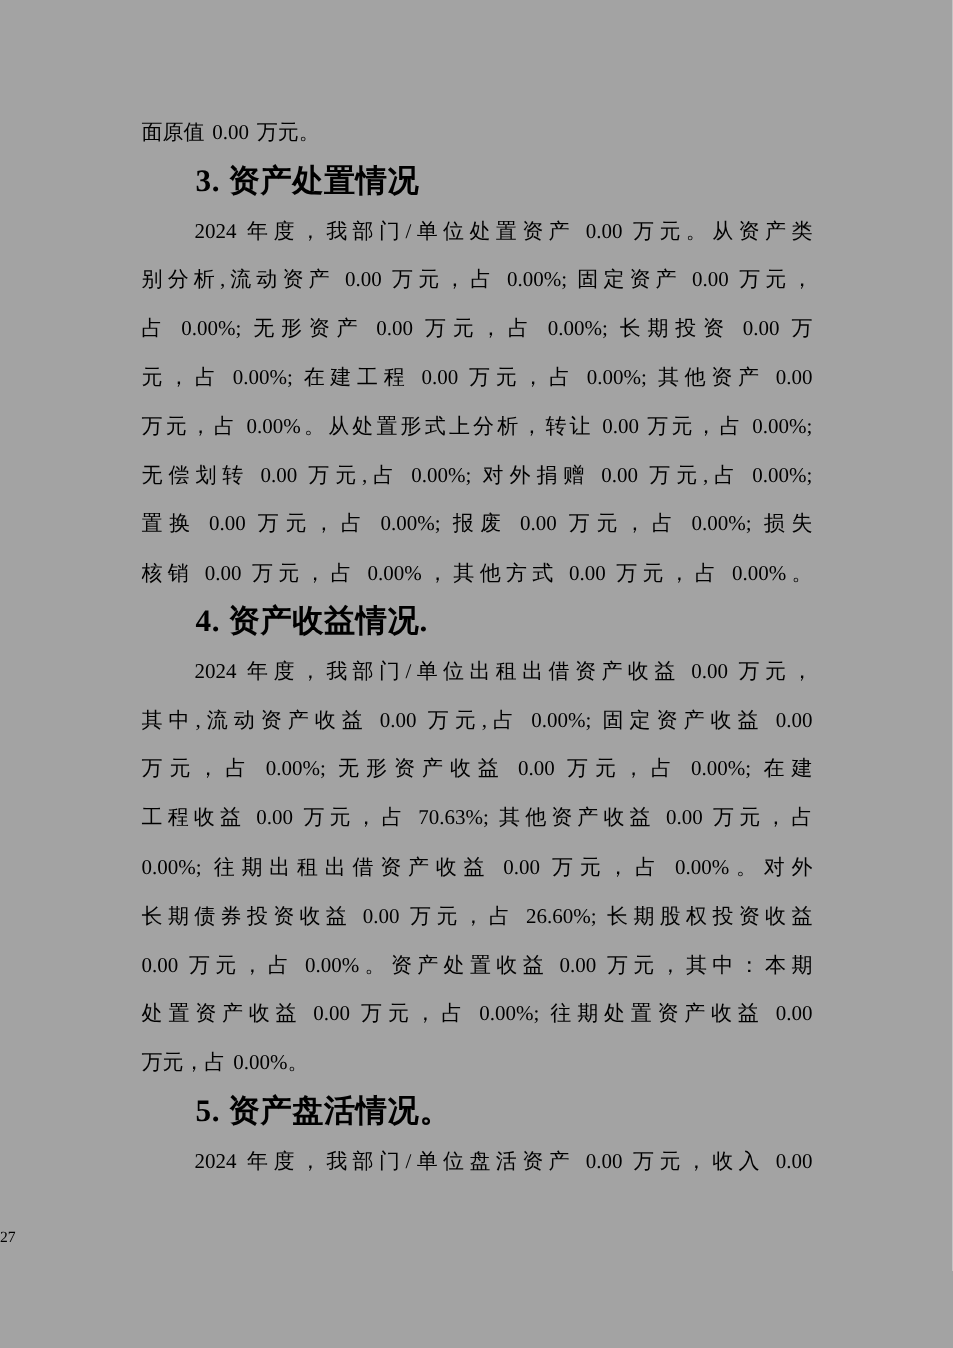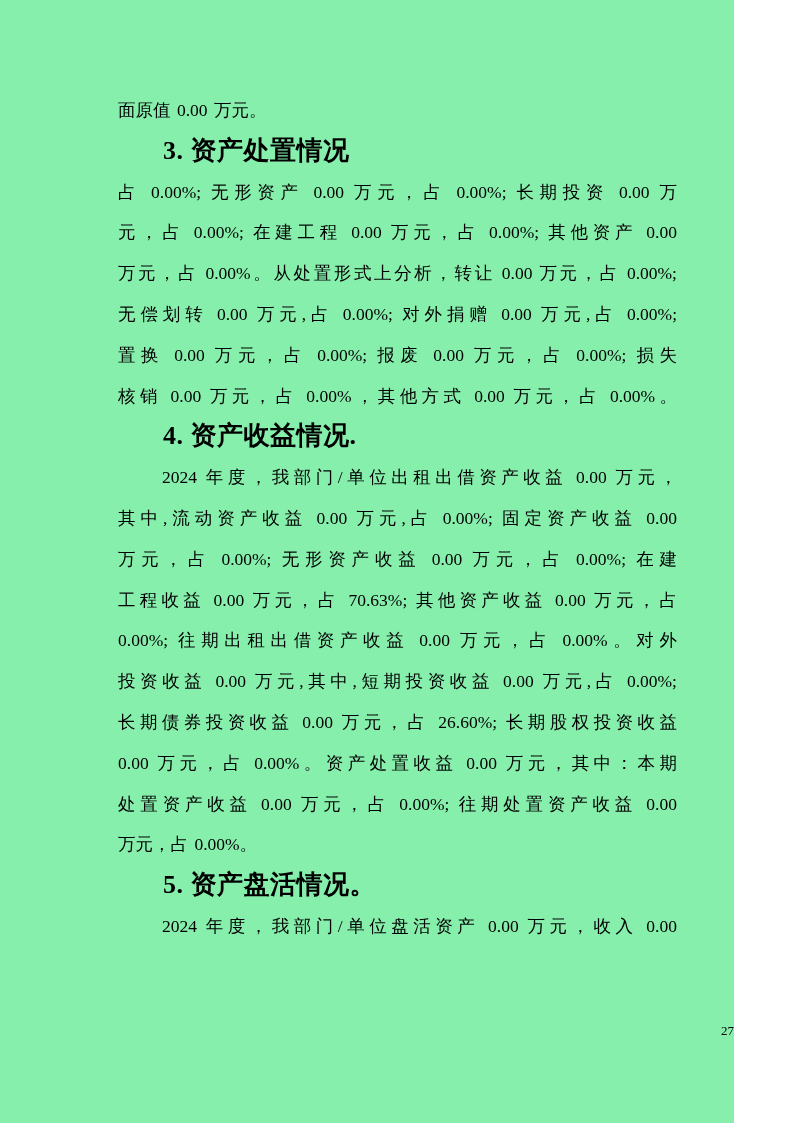--- a/index.html
+++ b/index.html
@@ -2,23 +2,23 @@
 <html><head>
 <meta charset="utf-8">
 <style>
   html, body {
     margin: 0;
     padding: 0;
     background: #ffffff;
   }
   .page {
     position: relative;
-    width: 734px;
+    width: 794px;
     height: 1123px;
-    background: #86efac;
+    background: #a3a3a3;
     overflow: hidden;
     font-family: "Liberation Serif", "DejaVu Serif", serif;
     color: #000000;
   }
   .content {
     position: absolute;
     left: 118px;
     top: 90px;
     width: 559px;
   }
@@ -46,46 +46,47 @@
     text-indent: 45px;
     text-align: center;
     text-align-last: left;
     letter-spacing: 0.5px;
   }
   .page-number {
     position: absolute;
     top: 1022px;
     left: 0;
     width: 100%;
-    text-align: right;
+    text-align: left;
     font-size: 13px;
     line-height: 18px;
     color: #000000;
   }
 </style>
 </head>
 <body>
 
 <div class="page">
   <div class="content" id="doc-body">
       <div class="line end">面原值 0.00 万元。</div>
       <div class="line heading">3. 资产处置情况</div>
+      <div class="line indent">2024 年度，我部门/单位处置资产 0.00 万元。从资产类</div>
+      <div class="line body">别分析,流动资产 0.00 万元，占 0.00%; 固定资产 0.00 万元，</div>
       <div class="line body">占 0.00%; 无形资产 0.00 万元，占 0.00%; 长期投资 0.00 万</div>
       <div class="line body">元，占 0.00%; 在建工程 0.00 万元，占 0.00%; 其他资产 0.00</div>
       <div class="line body">万元，占 0.00%。从处置形式上分析，转让 0.00 万元，占 0.00%;</div>
       <div class="line body">无偿划转 0.00 万元,占 0.00%; 对外捐赠 0.00 万元,占 0.00%;</div>
       <div class="line body">置换 0.00 万元，占 0.00%; 报废 0.00 万元，占 0.00%; 损失</div>
       <div class="line body">核销 0.00 万元，占 0.00%，其他方式 0.00 万元，占 0.00%。</div>
       <div class="line heading">4. 资产收益情况.</div>
       <div class="line indent">2024 年度，我部门/单位出租出借资产收益 0.00 万元，</div>
       <div class="line body">其中,流动资产收益 0.00 万元,占 0.00%; 固定资产收益 0.00</div>
       <div class="line body">万元，占 0.00%; 无形资产收益 0.00 万元，占 0.00%; 在建</div>
       <div class="line body">工程收益 0.00 万元，占 70.63%; 其他资产收益 0.00 万元，占</div>
       <div class="line body">0.00%; 往期出租出借资产收益 0.00 万元，占 0.00%。对外</div>
-      <div class="line body">投资收益 0.00 万元,其中,短期投资收益 0.00 万元,占 0.00%;</div>
       <div class="line body">长期债券投资收益 0.00 万元，占 26.60%; 长期股权投资收益</div>
       <div class="line body">0.00 万元，占 0.00%。资产处置收益 0.00 万元，其中：本期</div>
       <div class="line body">处置资产收益 0.00 万元，占 0.00%; 往期处置资产收益 0.00</div>
       <div class="line end">万元，占 0.00%。</div>
       <div class="line heading">5. 资产盘活情况。</div>
       <div class="line indent">2024 年度，我部门/单位盘活资产 0.00 万元，收入 0.00</div>
     </div>
   <div class="page-number">27</div>
 </div>
 

